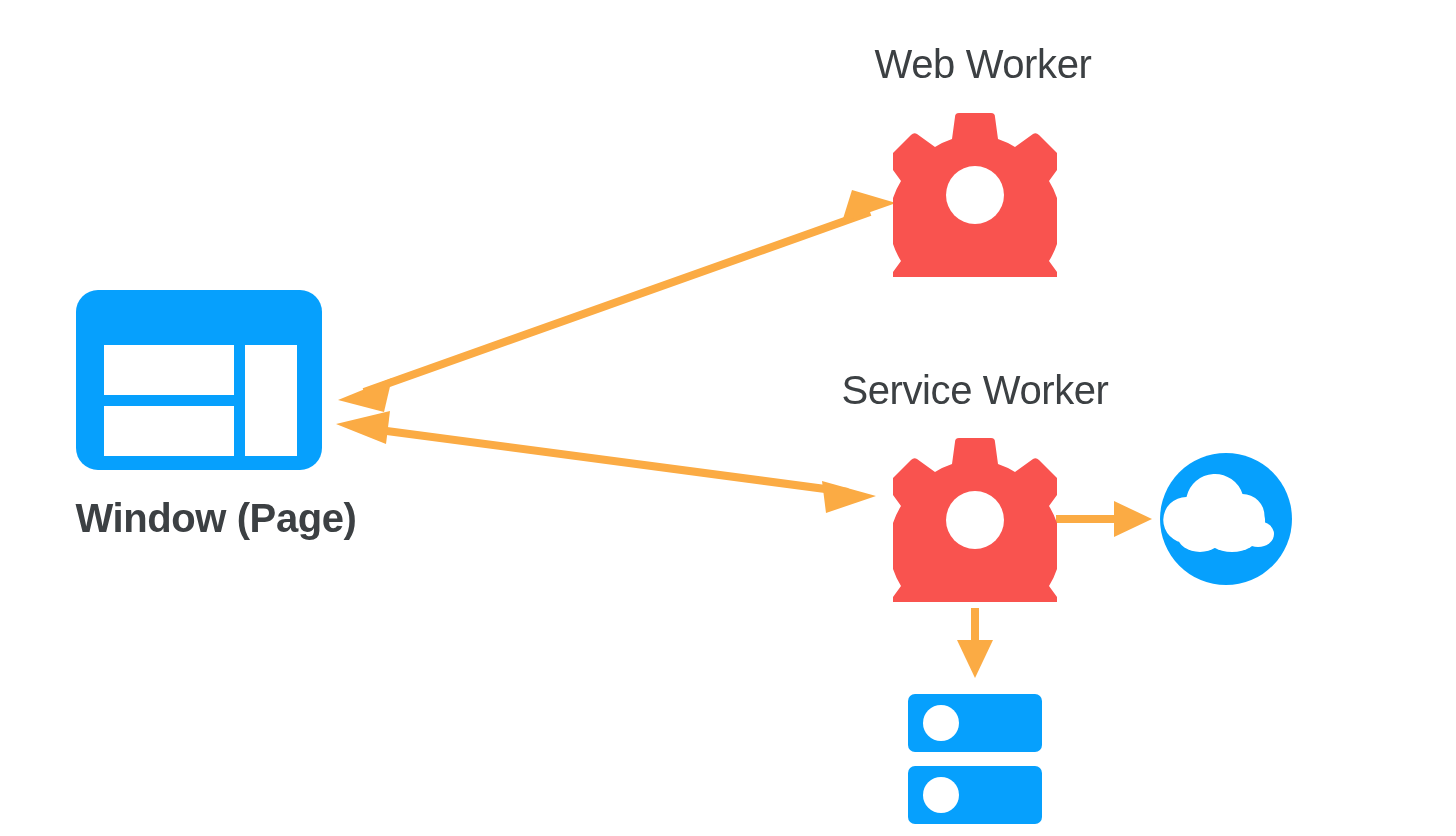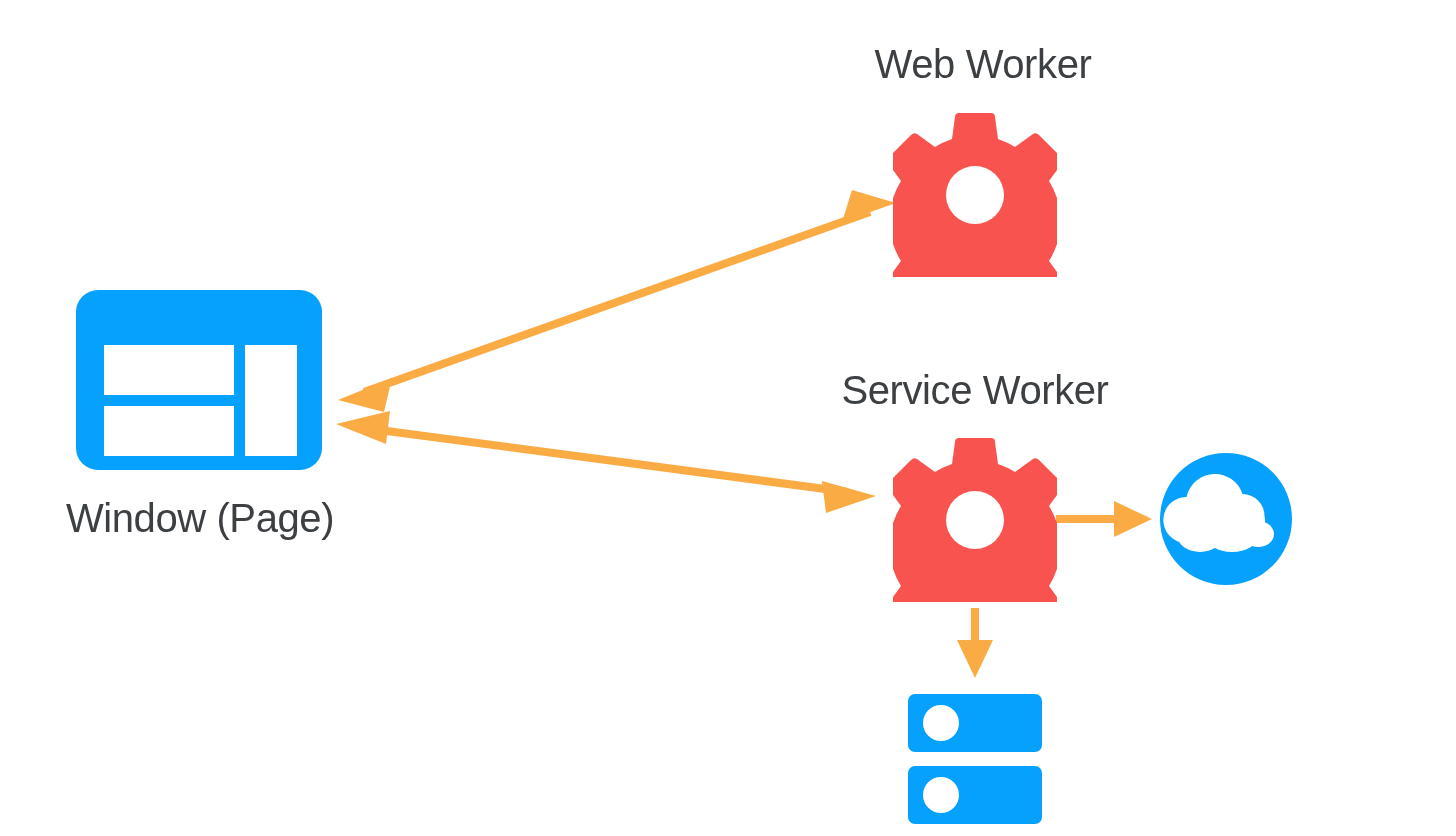--- a/index.html
+++ b/index.html
@@ -27,21 +27,21 @@
     font-size: 40px;
     font-weight: 500;
     letter-spacing: -0.4px;
     white-space: nowrap;
     line-height: 1;
     text-align: center;
     user-select: none;
   }
   #label-web-worker { left: 0; top: 44px; width: 1966px; }
   #label-service-worker { left: 0; top: 370px; width: 1950px; }
-  #label-window { left: 0; top: 498px; width: 400px; }
+  #label-window { left: 16px; top: 498px; width: 400px; font-weight: bold; }
   .svg-layer { position: absolute; left: 0; top: 0; }
 </style>
 </head>
 <body>
 
 <svg id="canvas" class="svg-layer" viewBox="0 0 1456 836" width="1456" height="836" xmlns="http://www.w3.org/2000/svg">
 
   <defs>
 
     <symbol id="gear-symbol" viewBox="-82 -82 164 164">

